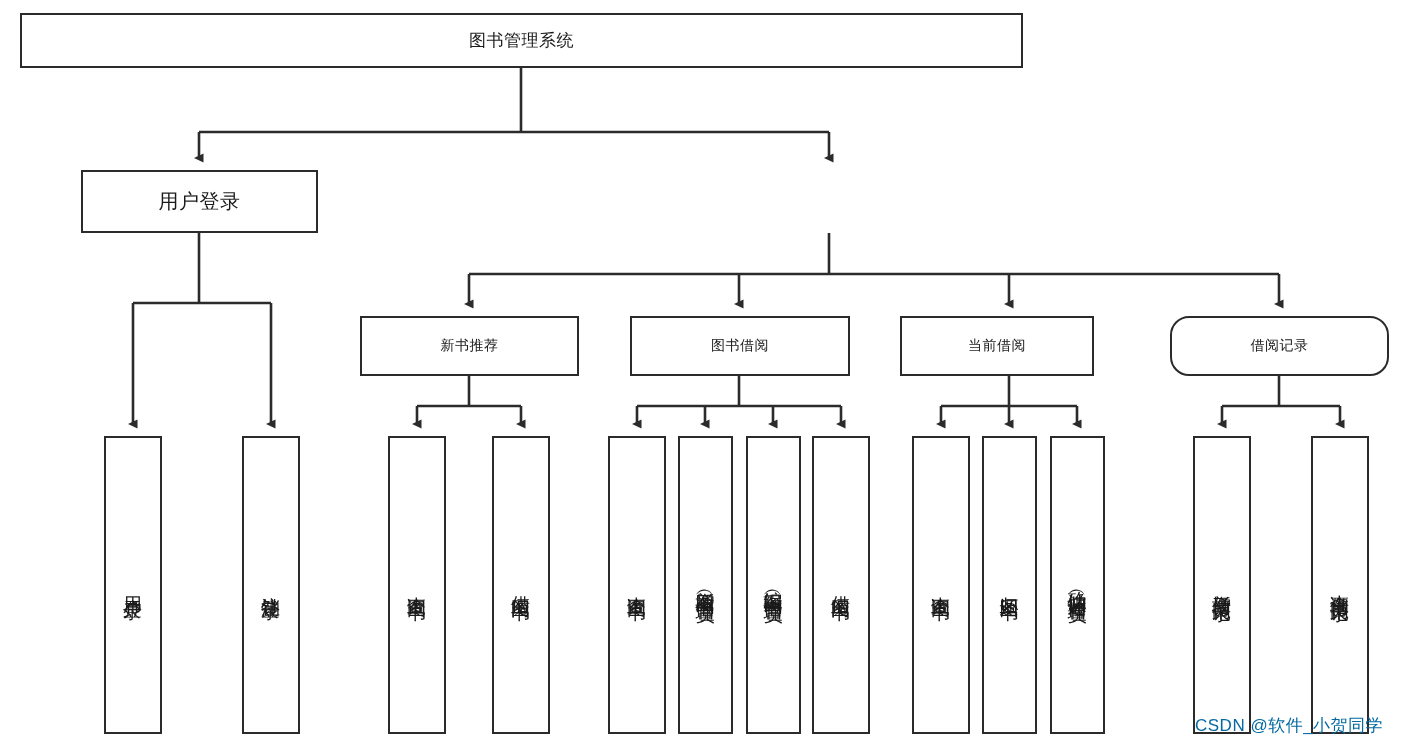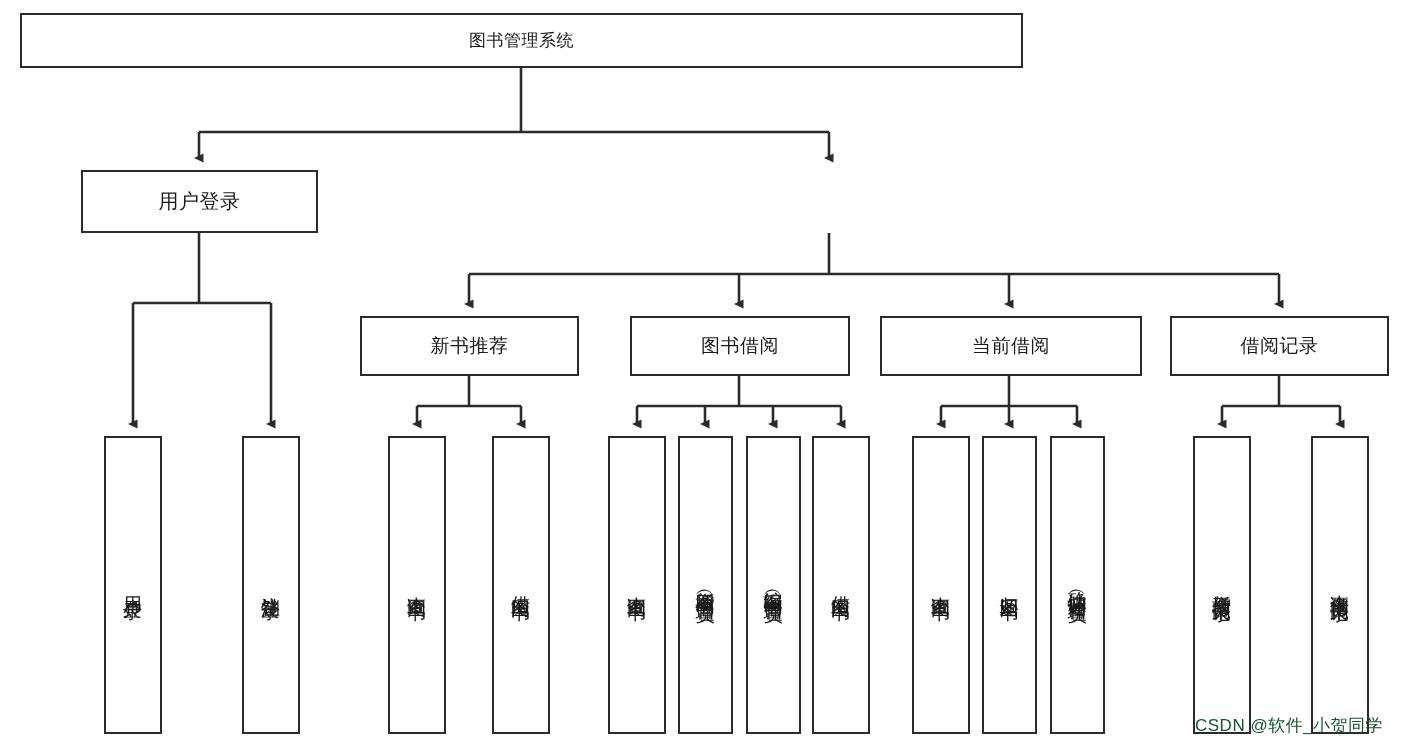--- a/index.html
+++ b/index.html
@@ -46,25 +46,25 @@
     writing-mode: horizontal-tb;
   }
   .node.vertical .label {
     writing-mode: vertical-rl;
     text-orientation: upright;
     letter-spacing: 2px;
     line-height: 1.0;
   }
   .node.root .label { font-size: 17px; }
   .node.level2 .label { font-size: 20px; }
-  .node.level3 .label { font-size: 19px; }
+  .node.level3 .label { font-size: 14px; }
   .node.leaf .label { font-size: 19px; }
   .watermark {
     position: absolute;
-    color: #14532d;
+    color: #0369a1;
     font-size: 17px;
     white-space: nowrap;
     letter-spacing: 0.5px;
     font-family: "Liberation Sans", "DejaVu Sans", sans-serif;
   }
 </style>
 </head>
 <body>
 
 <div id="canvas">
@@ -130,25 +130,25 @@
 
 
   <div class="node level3 horizontal" style="left:360px; top:316px; width:219px; height:60px;">
     <span class="label">新书推荐</span>
   </div>
 
   <div class="node level3 horizontal" style="left:630px; top:316px; width:220px; height:60px;">
     <span class="label">图书借阅</span>
   </div>
 
-  <div class="node level3 horizontal" style="left:880px; top:316px; width:262px; height:60px;">
+  <div class="node level3 horizontal" style="left:900px; top:316px; width:194px; height:60px;">
     <span class="label">当前借阅</span>
   </div>
 
-  <div class="node level3 horizontal" style="left:1170px; top:316px; width:219px; height:60px;">
+  <div class="node level3 horizontal" style="left:1170px; top:316px; width:219px; height:60px;border-radius:19px;">
     <span class="label">借阅记录</span>
   </div>
 
   <div class="node leaf vertical" style="left:104px; top:436px; width:58px; height:298px;">
     <span class="label">用户登录</span>
   </div>
 
   <div class="node leaf vertical" style="left:242px; top:436px; width:58px; height:298px;">
     <span class="label">注销登录</span>
   </div>

